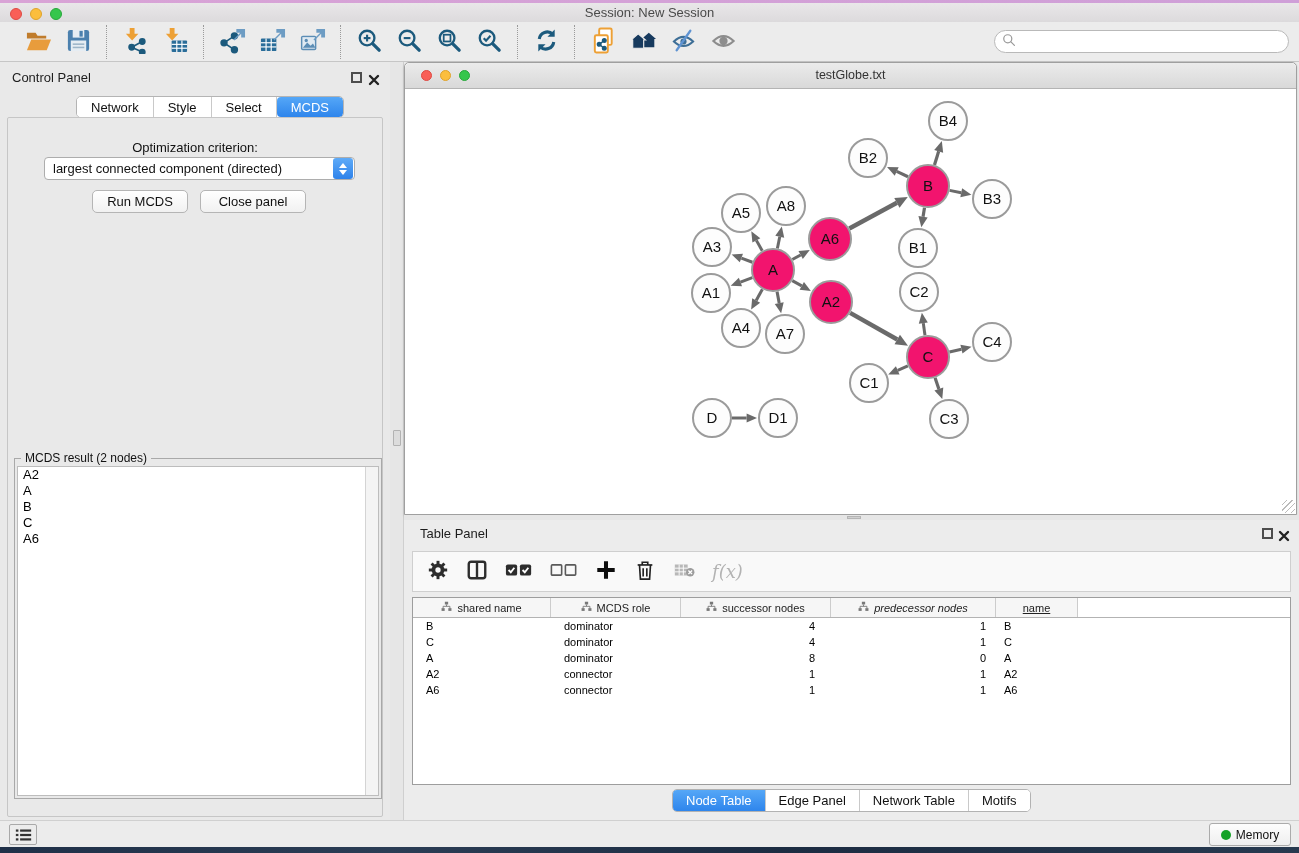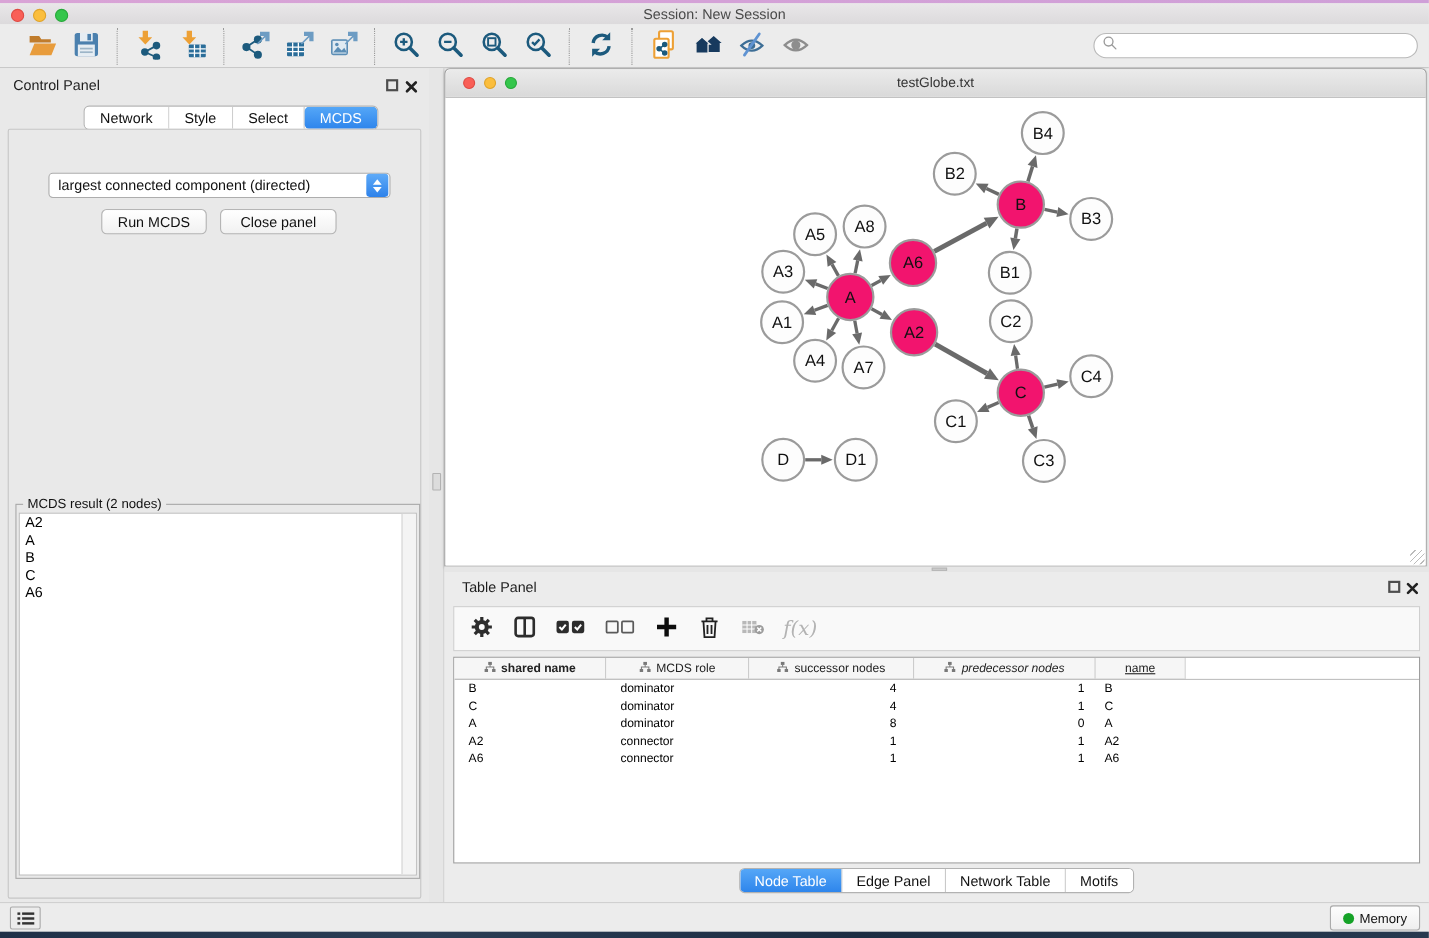--- a/index.html
+++ b/index.html
@@ -94,21 +94,21 @@
   .dt-hcell { display:flex; align-items:center; justify-content:center; gap:5px; font-size:11px; color:#222; border-right:1px solid #cccccc; height:100%; }
   .dt-hcell svg { width:11px; height:11px; }
   .dt-hcell.filler { border-right:none; background:#fff; }
   .dt-row { display:flex; height:16px; align-items:center; }
   .dt-cell { font-size:11px; color:#000; white-space:nowrap; overflow:hidden; }
   .c0 { width:138px; padding-left:13px; }
   .c1 { width:130px; padding-left:13px; }
   .c2 { width:150px; text-align:right; padding-right:16px; }
   .c3 { width:165px; text-align:right; padding-right:10px; }
   .c4 { width:82px; padding-left:8px; }
-  .h0 { width:138px;font-weight:bold; } .h1 { width:130px; } .h2 { width:150px; } .h3 { width:165px;font-style:italic; } .h4 { width:82px;text-decoration:underline; } .hf { flex:1; }
+  .h0 { width:138px; } .h1 { width:130px; } .h2 { width:150px; } .h3 { width:165px;font-style:italic; } .h4 { width:82px;text-decoration:underline; } .hf { flex:1; }
 
   .tp-tabs { position:absolute; left:268px; top:269px; height:23px; display:flex; border:1px solid #b2b2b2; border-radius:5px; background:#fff; overflow:hidden; }
   .tp-tab { font-size:13px; color:#111; padding:0 13px; display:flex; align-items:center; border-right:1px solid #c9c9c9; background:#fff; }
   .tp-tab:last-child { border-right:none; }
   .tp-tab.active { background:linear-gradient(#55a7f7,#2e85ec); color:#fff; }
 
   
   .status-bar { position:absolute; left:0; top:820px; width:1299px; height:27px; background:#ececec; border-top:1px solid #d0d0d0; }
   .list-btn { position:absolute; left:9px; top:3px; width:28px; height:21px; background:#ececec; border:1px solid #a9a9a9; border-radius:2px; display:flex; align-items:center; justify-content:center; }
   .list-btn svg { width:17px; height:14px; }
@@ -312,20 +312,21 @@
           </svg>
       </div>
     </div>
     <div class="cp-tabs" id="cp-tabs">
         <div class="cp-tab">Network</div>
         <div class="cp-tab">Style</div>
         <div class="cp-tab">Select</div>
         <div class="cp-tab active">MCDS</div>
       </div>
     <div class="cp-content"></div>
+    <div class="opt-label">Optimization criterion:</div>
     <div class="dropdown">
       <div class="dd-text">largest connected component (directed)</div>
       <div class="dd-stepper">
         <div class="dd-up"></div>
           <div class="dd-down"></div>
       </div>
     </div>
     <button class="cp-btn btn-run">Run MCDS</button>
     <button class="cp-btn btn-closepanel">Close panel</button>
     <div class="result-box">

